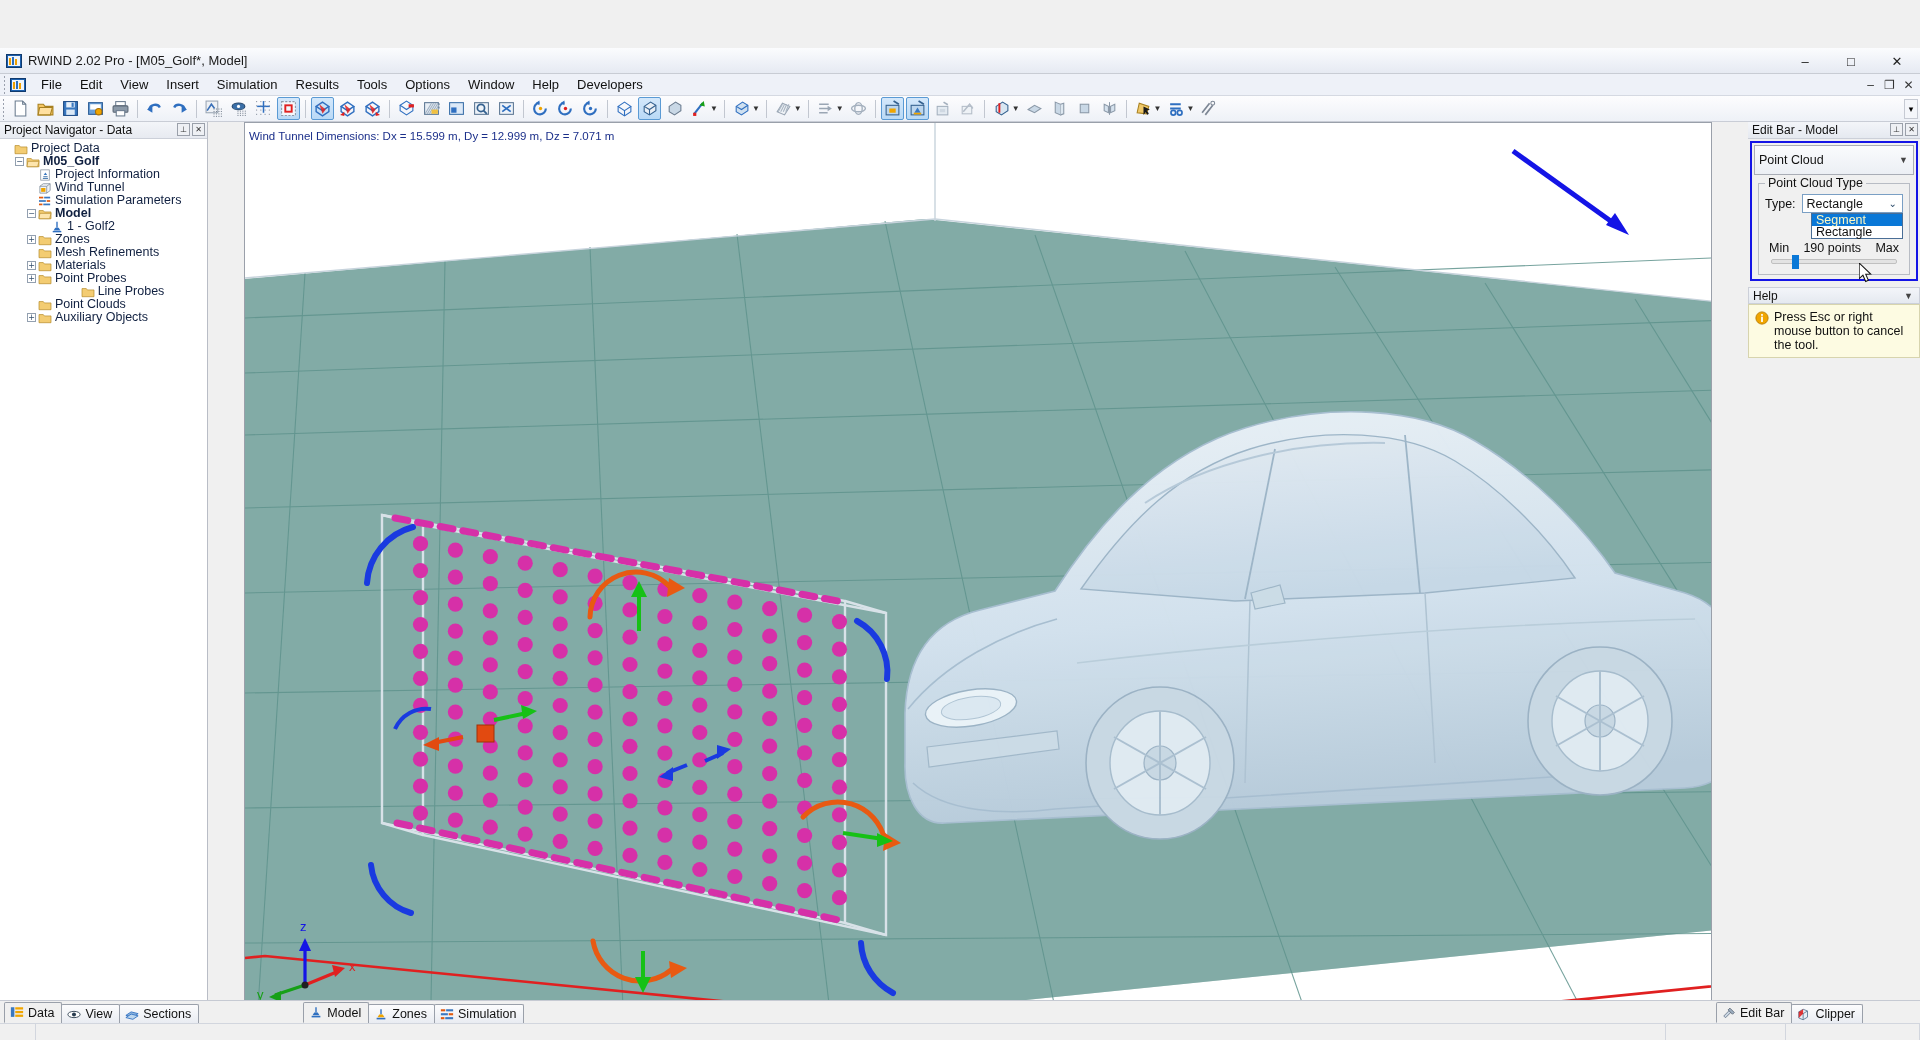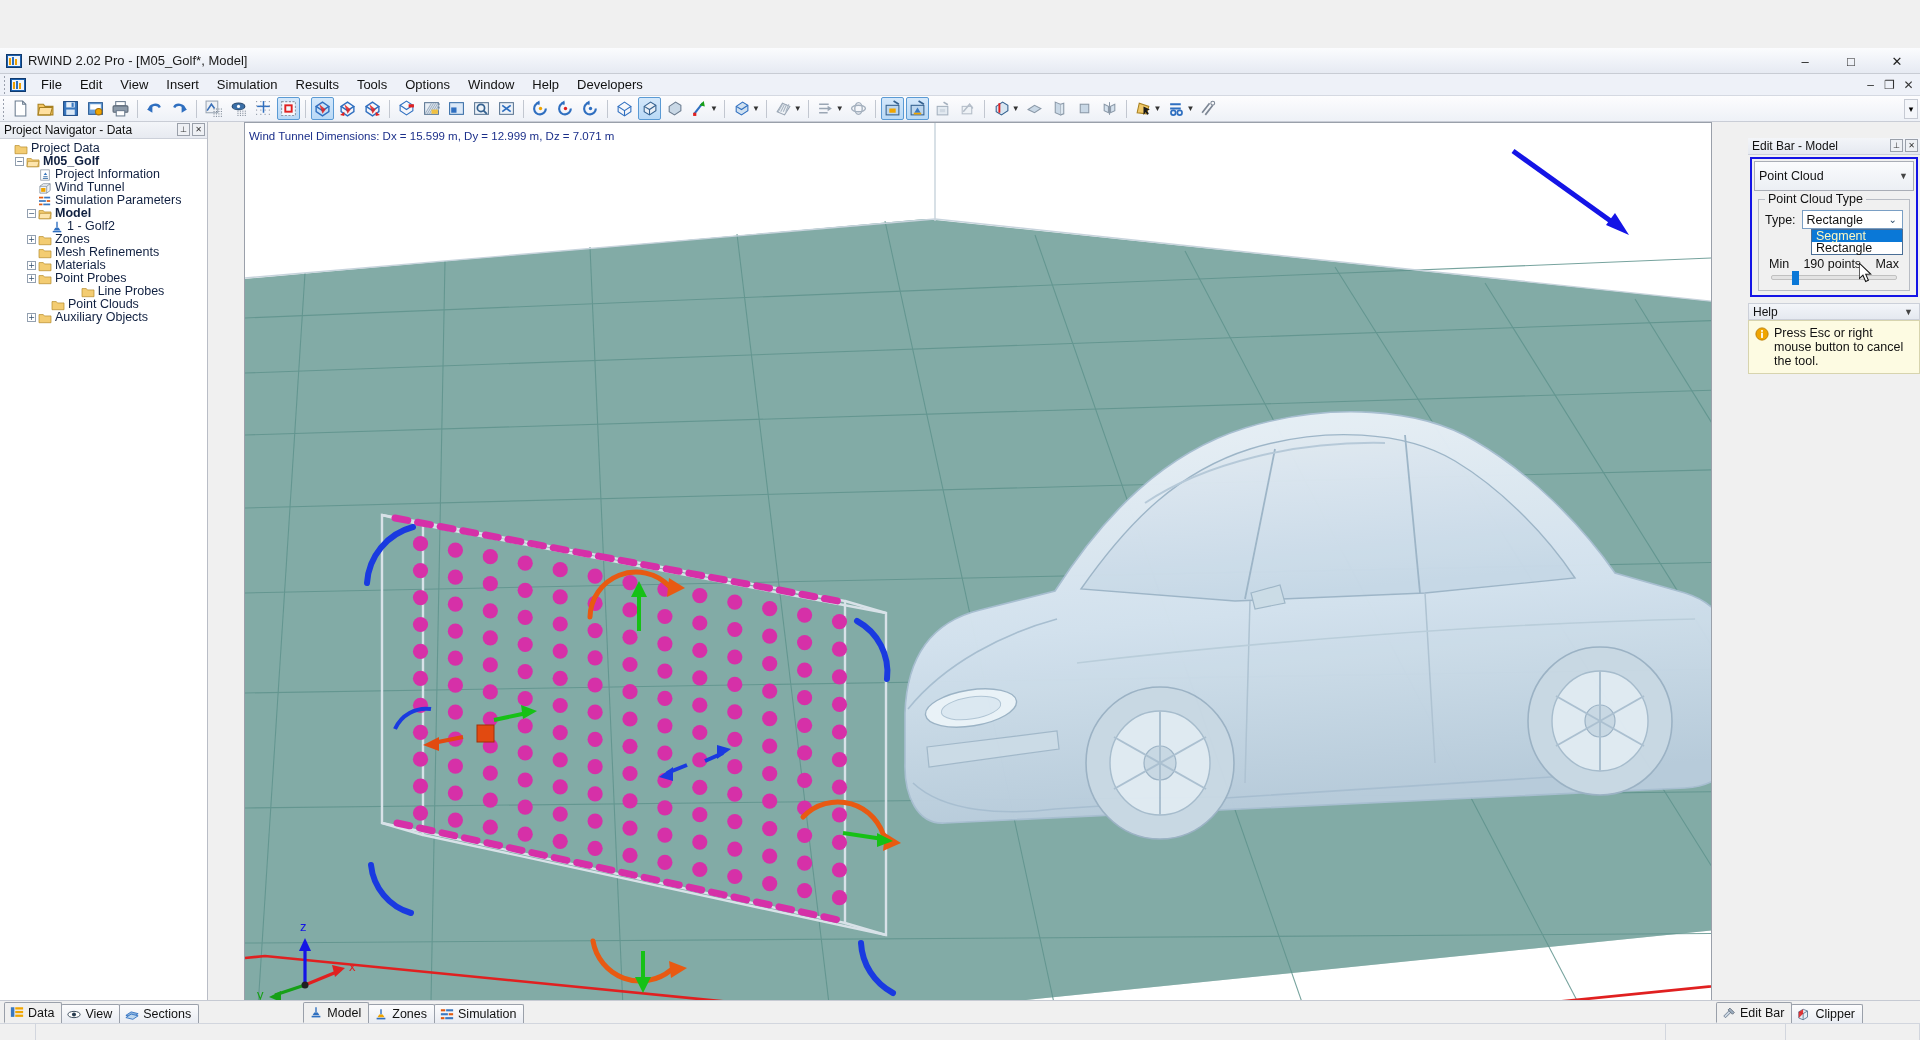--- a/index.html
+++ b/index.html
@@ -109,21 +109,21 @@
   
   #viewport-wrap { flex: 1; position: relative; background: #fff;
                    border: 1px solid #9aa0aa; margin: 0; overflow: hidden; }
   #dim-text { position: absolute; left: 4px; top: 7px; font-size: 11.5px;
               color: #1b2f8a; white-space: nowrap; z-index: 5;
               font-family: "Liberation Sans", sans-serif; }
   
   #rightpanel { width: 172px; background: #f0f0f0; display: flex; flex-direction: column; }
   #eb-header { height: 17px; background: linear-gradient(#f3f5f9,#e5e9f0);
                border-bottom: 1px solid #ccd0d9; display: flex; align-items: center;
-               font-size: 12px; color: #111; padding-left: 4px; position: relative; margin-top: 16px; }
+               font-size: 12px; color: #111; padding-left: 4px; position: relative; }
   #eb-header-btns { position: absolute; right: 2px; top: 1px; display: flex; gap: 2px; }
   #eb-box { border: 2px solid #1414e6; background: #f0f0f0; margin: 2px 2px 0 2px; }
   .eb-combo { height: 30px; background: linear-gradient(#fafbfd,#eceff4);
               border: 1px solid #a9adb6; margin: 2px; display: flex; align-items: center;
               padding: 0 4px; font-size: 12.5px; color: #111; position: relative; }
   .eb-combo .caret { position: absolute; right: 5px; font-size: 9px; color: #444; }
   #group-pct { border: 1px solid #b8bcc4; margin: 8px 6px 4px 6px; padding: 10px 6px 8px 6px;
                position: relative; }
   #group-pct-label { position: absolute; top: -8px; left: 6px; background: #f0f0f0;
                      padding: 0 3px; font-size: 12.5px; color: #111; }
@@ -669,21 +669,21 @@
             </svg></span>
           <span>Point Probes</span>
         </div>
         <div class="trow" style="padding-left: 27px; justify-content: center;">
           <div class="tspace"></div>
           <span class="tico"><svg viewBox="0 0 16 14" width="14" height="12">
               <path d="M1 3 H6 L7.3 4.6 H15 V12.5 H1 Z" fill="#f3cc72" stroke="#b48a28" stroke-width="0.8"></path>
             </svg></span>
           <span>Line Probes</span>
         </div>
-        <div class="trow" style="padding-left: 40px;">
+        <div class="trow" style="padding-left: 27px;">
           <div class="tspace"></div>
           <span class="tico"><svg viewBox="0 0 16 14" width="14" height="12">
               <path d="M1 3 H6 L7.3 4.6 H15 V12.5 H1 Z" fill="#f3cc72" stroke="#b48a28" stroke-width="0.8"></path>
             </svg></span>
           <span>Point Clouds</span>
         </div>
         <div class="trow" style="padding-left: 27px;">
           <div class="texp">+</div>
           <span class="tico"><svg viewBox="0 0 16 14" width="14" height="12">
               <path d="M1 3 H6 L7.3 4.6 H15 V12.5 H1 Z" fill="#f3cc72" stroke="#b48a28" stroke-width="0.8"></path>

